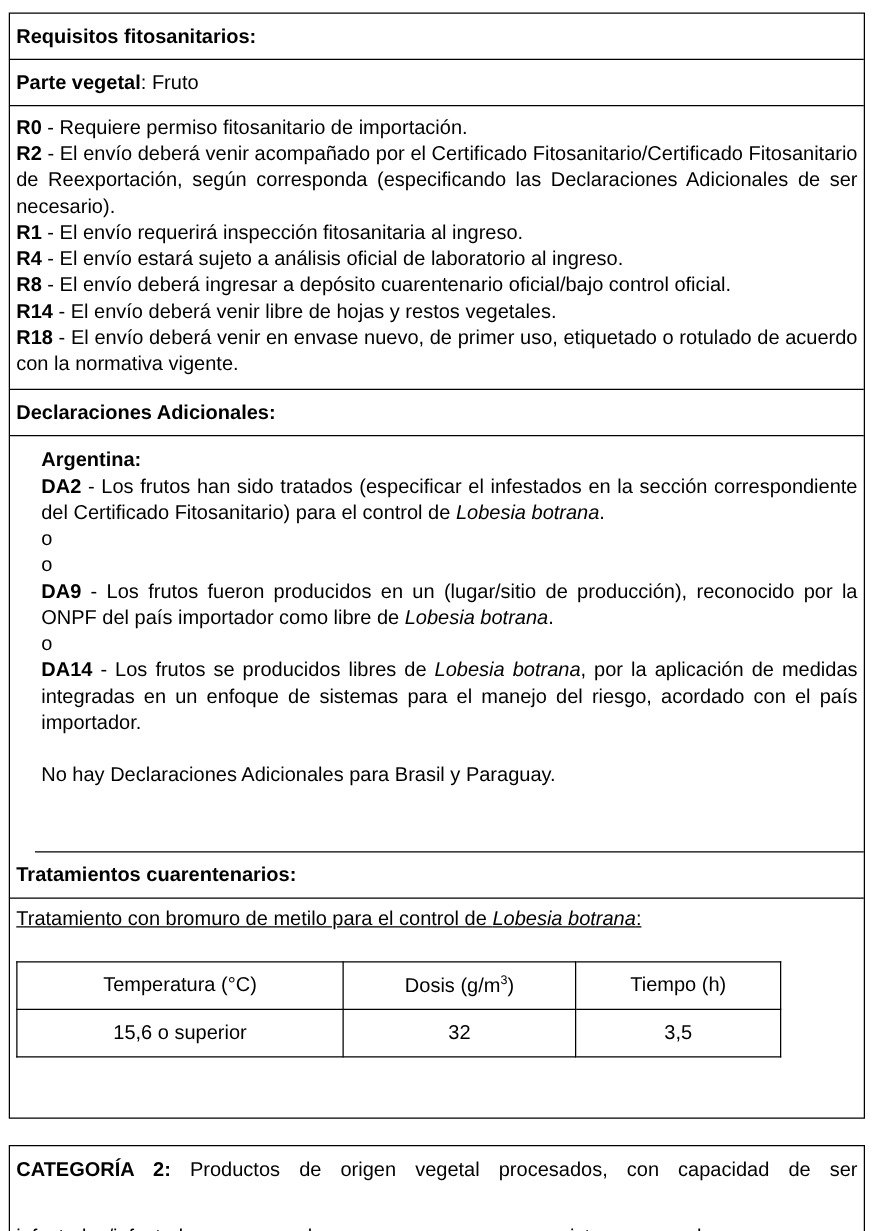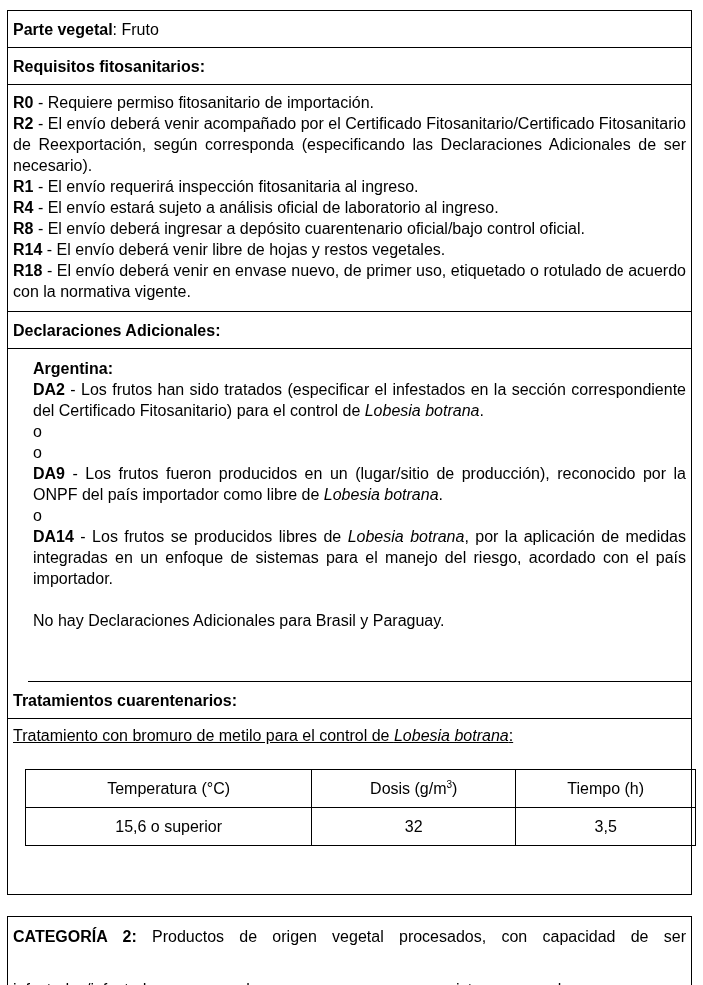--- a/index.html
+++ b/index.html
@@ -18,40 +18,40 @@
   b { font-weight: bold; }
   .just { text-align: justify; text-align-last: left; line-height: 21px; }
   .justall { text-align: justify; text-align-last: justify; }
   p { margin: 0; }
   #req-body { padding-top: 7px; padding-bottom: 6px; height: 227px; }
   #da-body { padding-top: 9px; height: 333px; margin-left: 20px; }
   #trat-body { height: 177px; padding-top: 8px; position: relative; }
   .u { text-decoration: underline; }
   .it { font-style: italic; }
   table.doses {
-    position: absolute; left: 17px; top: 50px; width: 671px;
+    position: absolute; left: 5px; top: 50px; width: 612px;
     border-collapse: collapse;
   }
   table.doses td {
     border: 1px solid #000; text-align: center; height: 37px; padding: 0;
     font-size: 16px;
   }
   sup { font-size: 10px; }
   #cat-box { top: 916px; height: 76px; padding: 9px 5px 0 5px; }
   .blank { height: 21px; }
 </style>
 </head>
 <body>
 
 <div class="box" id="main-box">
   <div class="row hdr">
-    <b>Parte vegetal</b><span>: </span><span>Fruto</span>
+    <b>Requisitos fitosanitarios:</b>
   </div>
   <div class="row hdr">
-    <b>Requisitos fitosanitarios:</b>
+    <b>Parte vegetal</b><span>: </span><span>Fruto</span>
   </div>
   <div class="row just" id="req-body">
     <p><b>R0</b><span> - Requiere permiso fitosanitario de importación.</span></p>
     <p><b>R2</b><span> - El envío deberá venir acompañado por el Certificado Fitosanitario/Certificado Fitosanitario de Reexportación, según corresponda (especificando las Declaraciones Adicionales de ser necesario).</span></p>
     <p><b>R1</b><span> - El envío requerirá inspección fitosanitaria al ingreso.</span></p>
     <p><b>R4</b><span> - El envío estará sujeto a análisis oficial de laboratorio al ingreso.</span></p>
     <p><b>R8</b><span> - El envío deberá ingresar a depósito cuarentenario oficial/bajo control oficial.</span></p>
     <p><b>R14</b><span> - El envío deberá venir libre de hojas y restos vegetales.</span></p>
     <p><b>R18</b><span> - El envío deberá venir en envase nuevo, de primer uso, etiquetado o rotulado de acuerdo con la normativa vigente.</span></p>
   </div>

